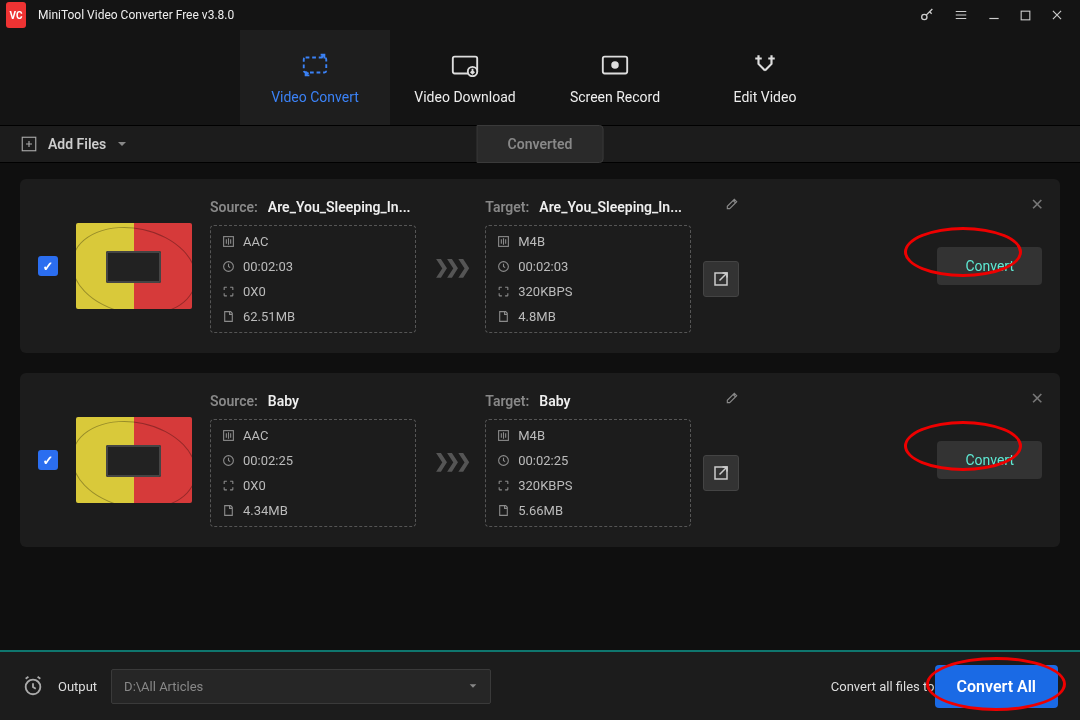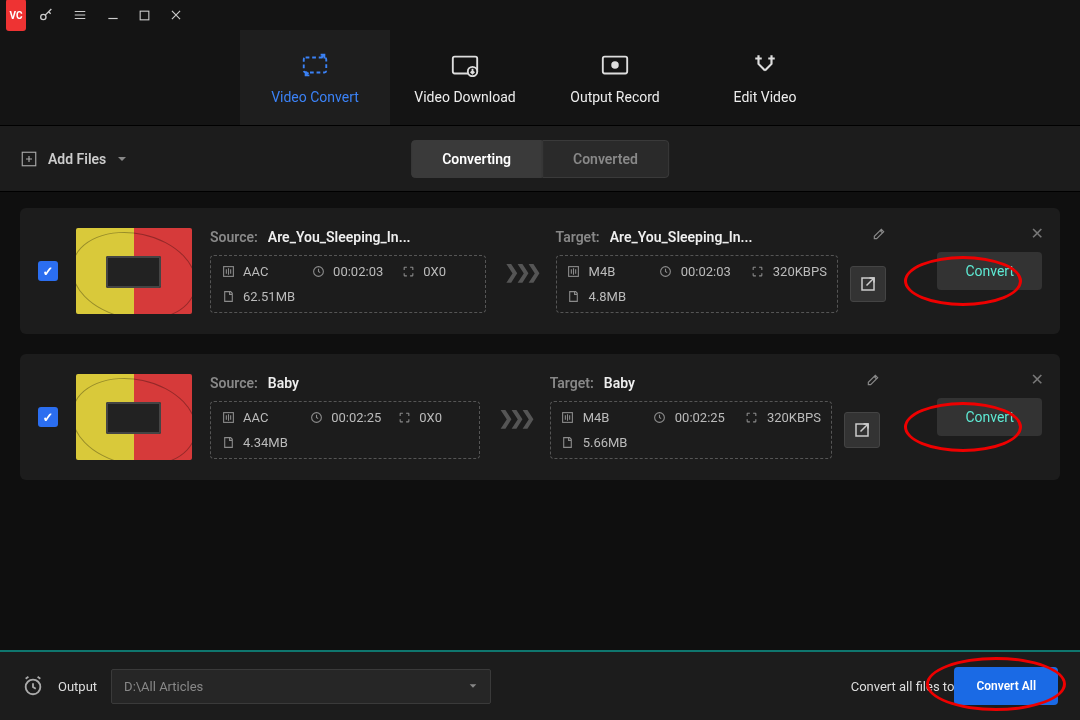--- a/index.html
+++ b/index.html
@@ -1,35 +1,35 @@
 <!DOCTYPE html>
 <html><head>
 <meta charset="utf-8">
 <style>
   * { margin: 0; padding: 0; box-sizing: border-box; font-family: -apple-system, BlinkMacSystemFont, "Segoe UI", Roboto, sans-serif; }
   body { background: #0f0f0f; color: #ccc; width: 1080px; height: 720px; overflow: hidden; position: relative; }
 
   
   .titlebar { height: 30px; display: flex; align-items: center; padding: 0 6px; background: #141414; }
-  .app-logo { width: 20px; height: 32px; background: #e33; border-radius: 3px; display: flex; align-items: center; justify-content: center; color: #fff; font-size: 10px; font-weight: bold; margin-right: 12px; }
+  .app-logo { width: 20px; height: 26px; background: #e33; border-radius: 3px; display: flex; align-items: center; justify-content: center; color: #fff; font-size: 10px; font-weight: bold; margin-right: 12px; }
   .app-title { font-size: 12px; color: #eee; flex: 1; }
   .title-controls { display: flex; align-items: center; gap: 18px; padding-right: 10px; }
   .title-controls .ic { color: #ccc; font-size: 13px; cursor: pointer; }
   .key-icon { color: #e0a500; }
 
   
   .navtabs { height: 95px; display: flex; align-items: center; justify-content: center; gap: 0; background: #141414; }
   .navtab { width: 150px; height: 95px; display: flex; flex-direction: column; align-items: center; justify-content: center; gap: 10px; cursor: pointer; color: #eee; font-size: 14px; }
   .navtab.active { background: #1e1e1e; color: #3b82f6; }
   .navtab .nicon { font-size: 24px; height: 28px; display:flex; align-items:center; }
   .navtab.active .nicon svg { stroke: #3b82f6; }
   .navtab .nicon svg { stroke: #ddd; }
 
   
-  .toolbar { height: 67px; background: #1c1c1c; display: flex; align-items: center; padding: 0 20px; border-top: 1px solid #000; border-bottom: 1px solid #000; }
+  .toolbar { height: 38px; background: #1c1c1c; display: flex; align-items: center; padding: 0 20px; border-top: 1px solid #000; border-bottom: 1px solid #000; }
   .add-files { display: flex; align-items: center; gap: 10px; cursor: pointer; color: #ccc; font-size: 14px; font-weight: 600; }
   .seg { display: flex; margin-left: auto; margin-right: auto; position: absolute; left: 50%; transform: translateX(-50%); }
   .seg-btn { padding: 10px 30px; font-size: 14px; font-weight: 600; background: #2a2a2a; color: #888; cursor: pointer; border: 1px solid #3a3a3a; }
   .seg-btn.active { color: #fff; background: #3a3a3a; }
   .seg-btn:first-child { border-radius: 4px 0 0 4px; }
   .seg-btn:last-child { border-radius: 0 4px 4px 0; }
 
   
   .content { padding: 16px 20px; display: flex; flex-direction: column; gap: 20px; background: #0f0f0f; }
   .card { background: #1c1c1c; border-radius: 6px; padding: 20px 18px; display: flex; align-items: center; gap: 18px; position: relative; }
@@ -38,21 +38,21 @@
 
   .thumb { width: 116px; height: 86px; border-radius: 2px; background: linear-gradient(90deg, #d9c93a 0 50%, #d63a3a 50% 100%); position: relative; overflow: hidden; }
   .thumb::after { content: ""; position: absolute; left: 30px; top: 28px; width: 55px; height: 32px; background: #222; border-radius: 2px; box-shadow: inset 0 0 0 2px #444; }
   .thumb::before { content: ""; position:absolute; left:-5px; top:5px; right:-5px; bottom:-5px; border: 1px solid rgba(0,0,0,0.3); border-radius: 50%; transform: rotate(12deg); }
 
   .col { display: flex; flex-direction: column; gap: 10px; }
   .hdr { display:flex; gap: 10px; font-size: 14px; align-items: baseline; text-align: right;}
   .hdr .lbl { color: #888; font-weight: 600; }
   .hdr .val { color: #eee; font-weight: 600; max-width: 170px; overflow: hidden; text-overflow: ellipsis; white-space: nowrap; }
 
-  .meta { border: 1px dashed #555; border-radius: 4px; padding: 8px 10px; display: grid; grid-template-columns: 1fr 1fr 1fr; gap: 10px 16px; min-width: 206px; }
+  .meta { border: 1px dashed #555; border-radius: 4px; padding: 8px 10px; display: grid; grid-template-columns: 1fr; gap: 10px 16px; min-width: 206px; }
   .mi { display: flex; align-items: center; gap: 8px; color: #bbb; font-size: 13px; }
   .mi .mico { width: 14px; height: 14px; display: inline-flex; align-items: center; justify-content: center; opacity: 0.7; }
 
   .target-wrap { position: relative; }
   .target-box { display:flex; gap: 12px; align-items: center; }
   .target-meta { min-width: 206px; }
   .settings-btn { width: 36px; height: 36px; background: #333; border: 1px solid #444; border-radius: 3px; display:flex; align-items:center; justify-content:center; cursor: pointer; color: #ccc; }
   .edit-ic { position: absolute; right: 0; top: -2px; color: #888; cursor: pointer; font-size: 14px; }
 
   .arrows { color: #555; font-size: 18px; letter-spacing: -4px; font-weight: bold; }
@@ -64,30 +64,31 @@
   .ring1 { width: 118px; height: 50px; }
 
   
   .footer { position: absolute; bottom: 0; left:0; right:0; height: 70px; background: #1c1c1c; border-top: 2px solid #0f766e; display: flex; align-items: center; padding: 0 22px; gap: 14px; }
   .alarm { color: #aaa; }
   .out-lbl { color: #ddd; font-size: 13px; }
   .out-sel { flex: 0 0 380px; background: #262626; border: 1px solid #3a3a3a; padding: 9px 12px; color: #888; font-size: 13px; display:flex; justify-content: space-between; align-items:center; border-radius: 2px; cursor: pointer; gap: 28px;}
   .right-foot { margin-left: auto; display: flex; align-items: center; gap: 0; }
   .convall-lbl { color: #ddd; font-size: 13px; }
   .fmt-sel { background: #262626; border: 1px solid #3a3a3a; padding: 8px 8px; color: #888; font-size: 13px; width: 128px; display:flex; justify-content: space-between; align-items:center; border-radius: 2px; cursor:pointer;}
-  .convert-all { background: #1a6ae5; color: #fff; padding: 12px 22px; border-radius: 4px; font-size: 12px; font-weight: 600; cursor: pointer; border:none; position: relative; }
+  .convert-all { background: #1a6ae5; color: #fff; padding: 12px 22px; border-radius: 4px; font-size: 16px; font-weight: 600; cursor: pointer; border:none; position: relative; }
   .ring-all { width: 140px; height: 54px; right: 14px; bottom: 9px; }
 
   svg { display:block; }
 </style>
 </head>
 <body>
 
 <div class="titlebar">
   <div class="app-logo">VC</div>
+  <div class="app-title">MiniTool Video Converter Free v3.8.0</div>
   <div class="title-controls">
     <span class="ic key-icon">
       <svg width="16" height="16" viewBox="0 0 24 24" fill="none" stroke="currentColor" stroke-width="2">
           <circle cx="8" cy="15" r="4"></circle>
           <path d="M10.8 12.2 L20 3 M16 7 l3 3"></path>
         </svg>
     </span>
     <span class="ic">
       <svg width="16" height="14" viewBox="0 0 24 24" fill="none" stroke="currentColor" stroke-width="2">
           <path d="M3 6h18M3 12h18M3 18h18"></path>
@@ -132,21 +133,21 @@
     </span>
     <span>Video Download</span>
   </div>
   <div class="navtab">
     <span class="nicon">
       <svg width="30" height="24" viewBox="0 0 32 24" fill="none" stroke-width="2">
           <rect x="3" y="3" width="26" height="18" rx="2"></rect>
           <circle cx="16" cy="12" r="3" fill="#ddd"></circle>
         </svg>
     </span>
-    <span>Output Record</span>
+    <span>Screen Record</span>
   </div>
   <div class="navtab">
     <span class="nicon">
       <svg width="26" height="26" viewBox="0 0 24 24" fill="none" stroke-width="2">
           <path d="M6 3 v8 l6 6 M18 3 v8 l-6 6 M3 6 h6 M15 6 h6"></path>
         </svg>
     </span>
     <span>Edit Video</span>
   </div>
 </div>
@@ -156,21 +157,20 @@
     <svg width="18" height="18" viewBox="0 0 24 24" fill="none" stroke="#aaa" stroke-width="1.5">
         <rect x="3" y="3" width="18" height="18"></rect>
         <path d="M12 8v8M8 12h8"></path>
       </svg>
     <span>Add Files</span>
     <svg width="12" height="12" viewBox="0 0 24 24" fill="#888">
         <path d="M4 8 l8 8 l8 -8 z"></path>
       </svg>
   </div>
   <div class="seg">
-    <div class="seg-btn active">Converting</div>
     <div class="seg-btn">Converted</div>
   </div>
 </div>
 
 <div class="content">
 
   <div class="card">
     <div class="chk">✓</div>
     <div class="thumb"></div>
 

